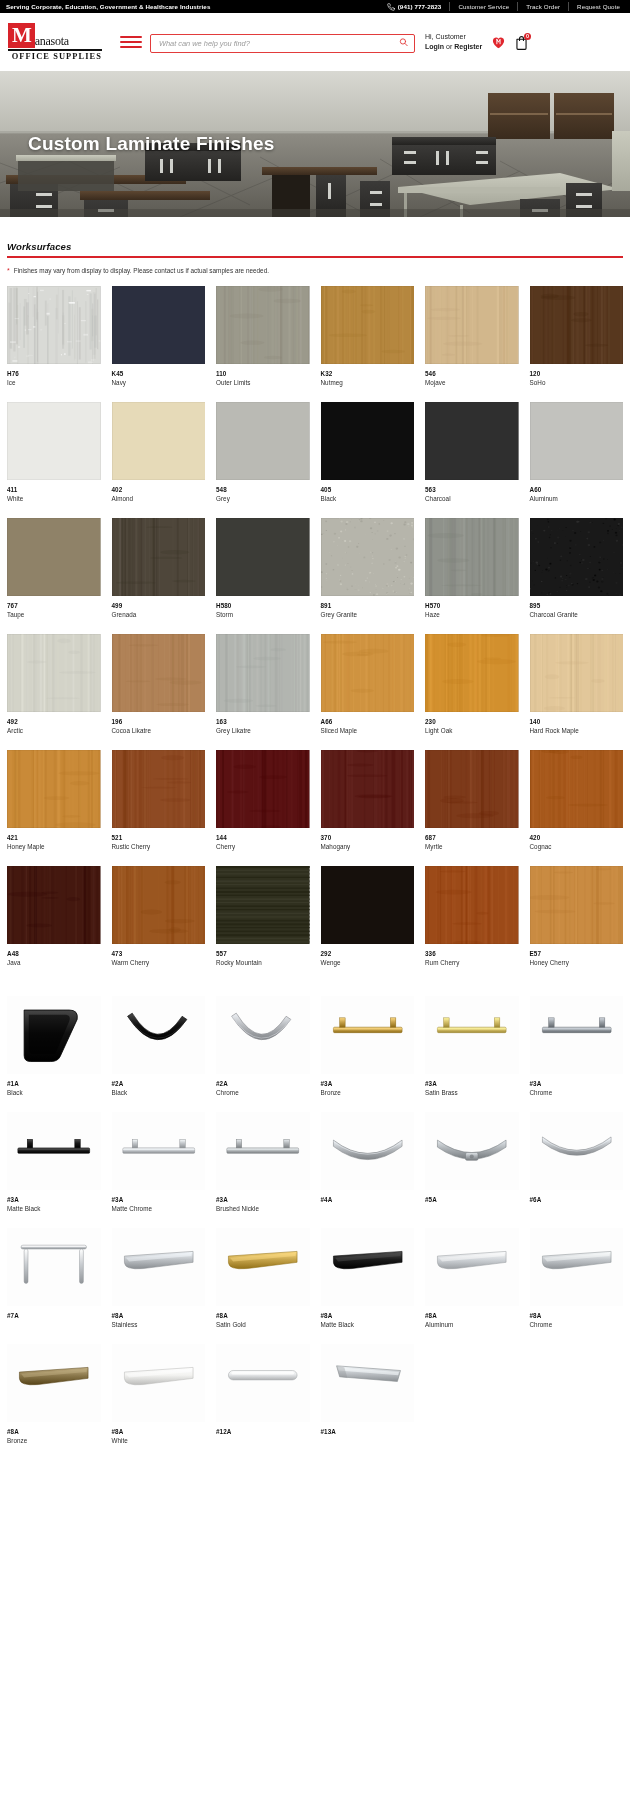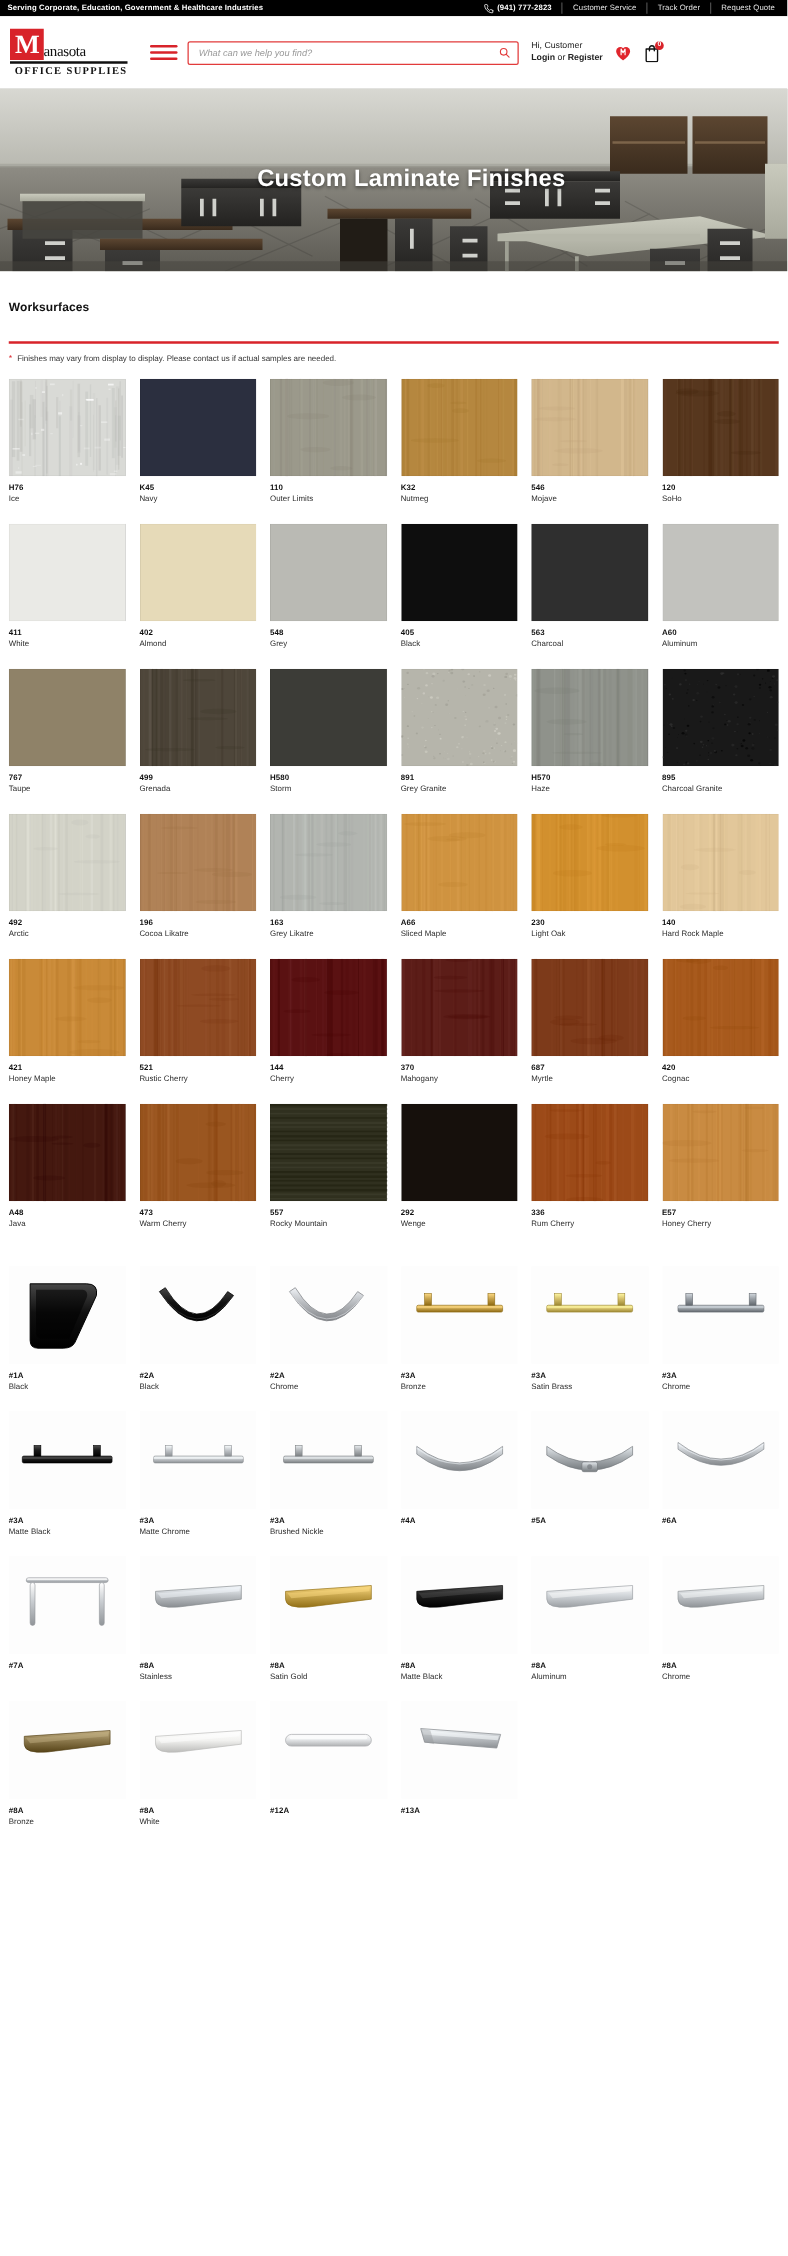--- a/index.html
+++ b/index.html
@@ -162,40 +162,40 @@
     position:relative;
     height:146px;
     overflow:hidden;
     background:#8d8a80;
   }
   .hero-img { position:absolute; inset:0; }
   .hero-title {
     position:absolute;
     left:0; right:0; top:50%;
     transform:translateY(-50%);
-    text-align:center;
     color:#fff;
     font-size:19px;
     font-weight:bold;
     letter-spacing:.2px;
     text-shadow:0 1px 3px rgba(0,0,0,.45);
     margin-left:28px;
   }
 
   
   .container { padding:0 7px; }
   .section-head {
     margin-top:24px;
   }
   .section-title {
     font-size:9.6px;
     font-weight:bold;
     color:#111;
     letter-spacing:.1px;
-    padding-bottom:21px;
+    padding-bottom:4px;
+    font-style:italic;
   }
   .section-rule { height:1.5px; background:#d8232a; }
 
   .note {
     margin-top:9px;
     font-size:6.4px;
     color:#333;
     display:flex;
     gap:4px;
     align-items:flex-start;

